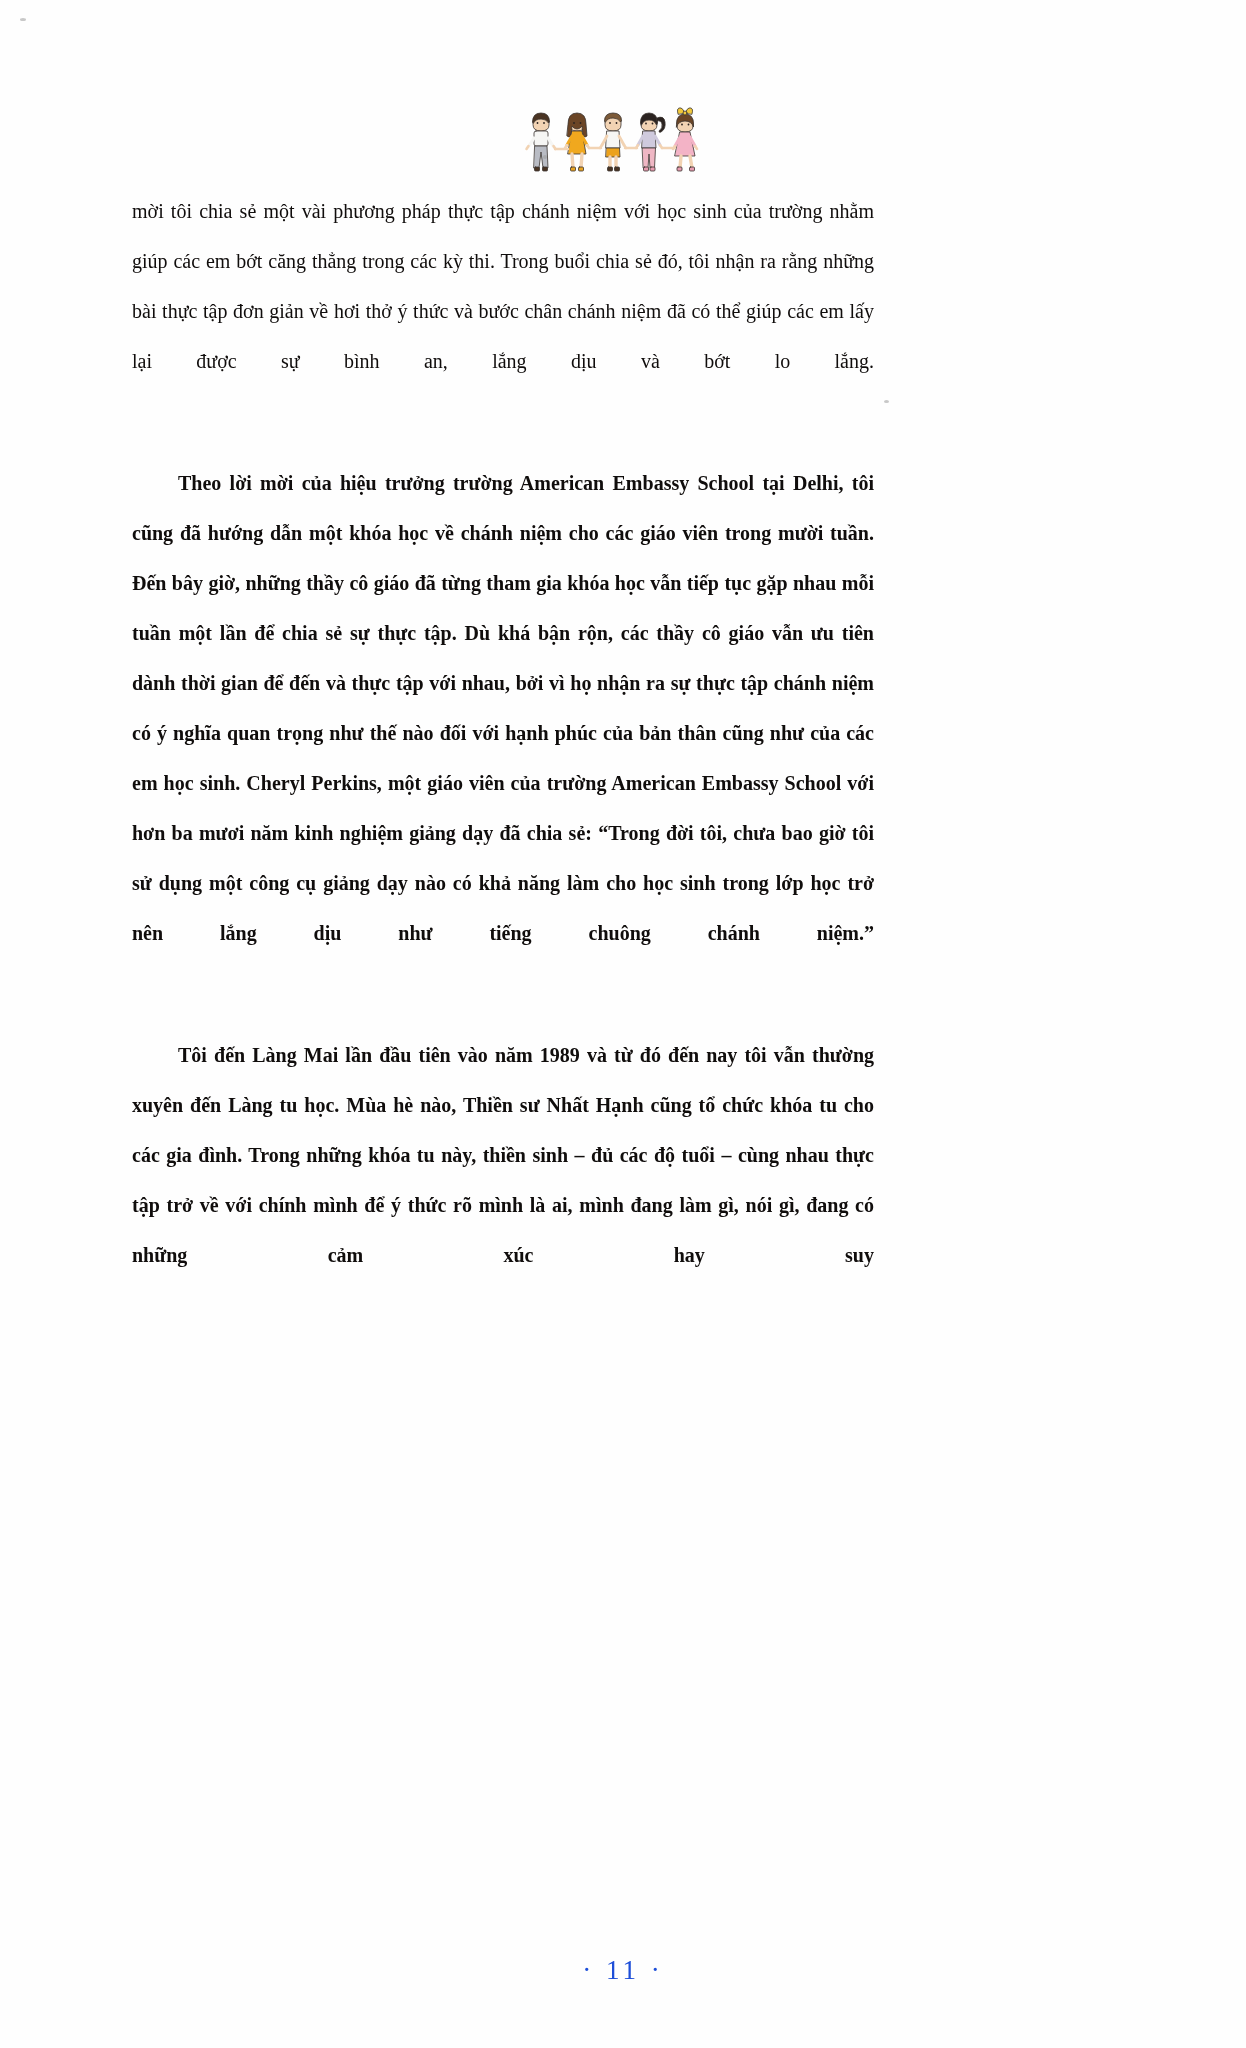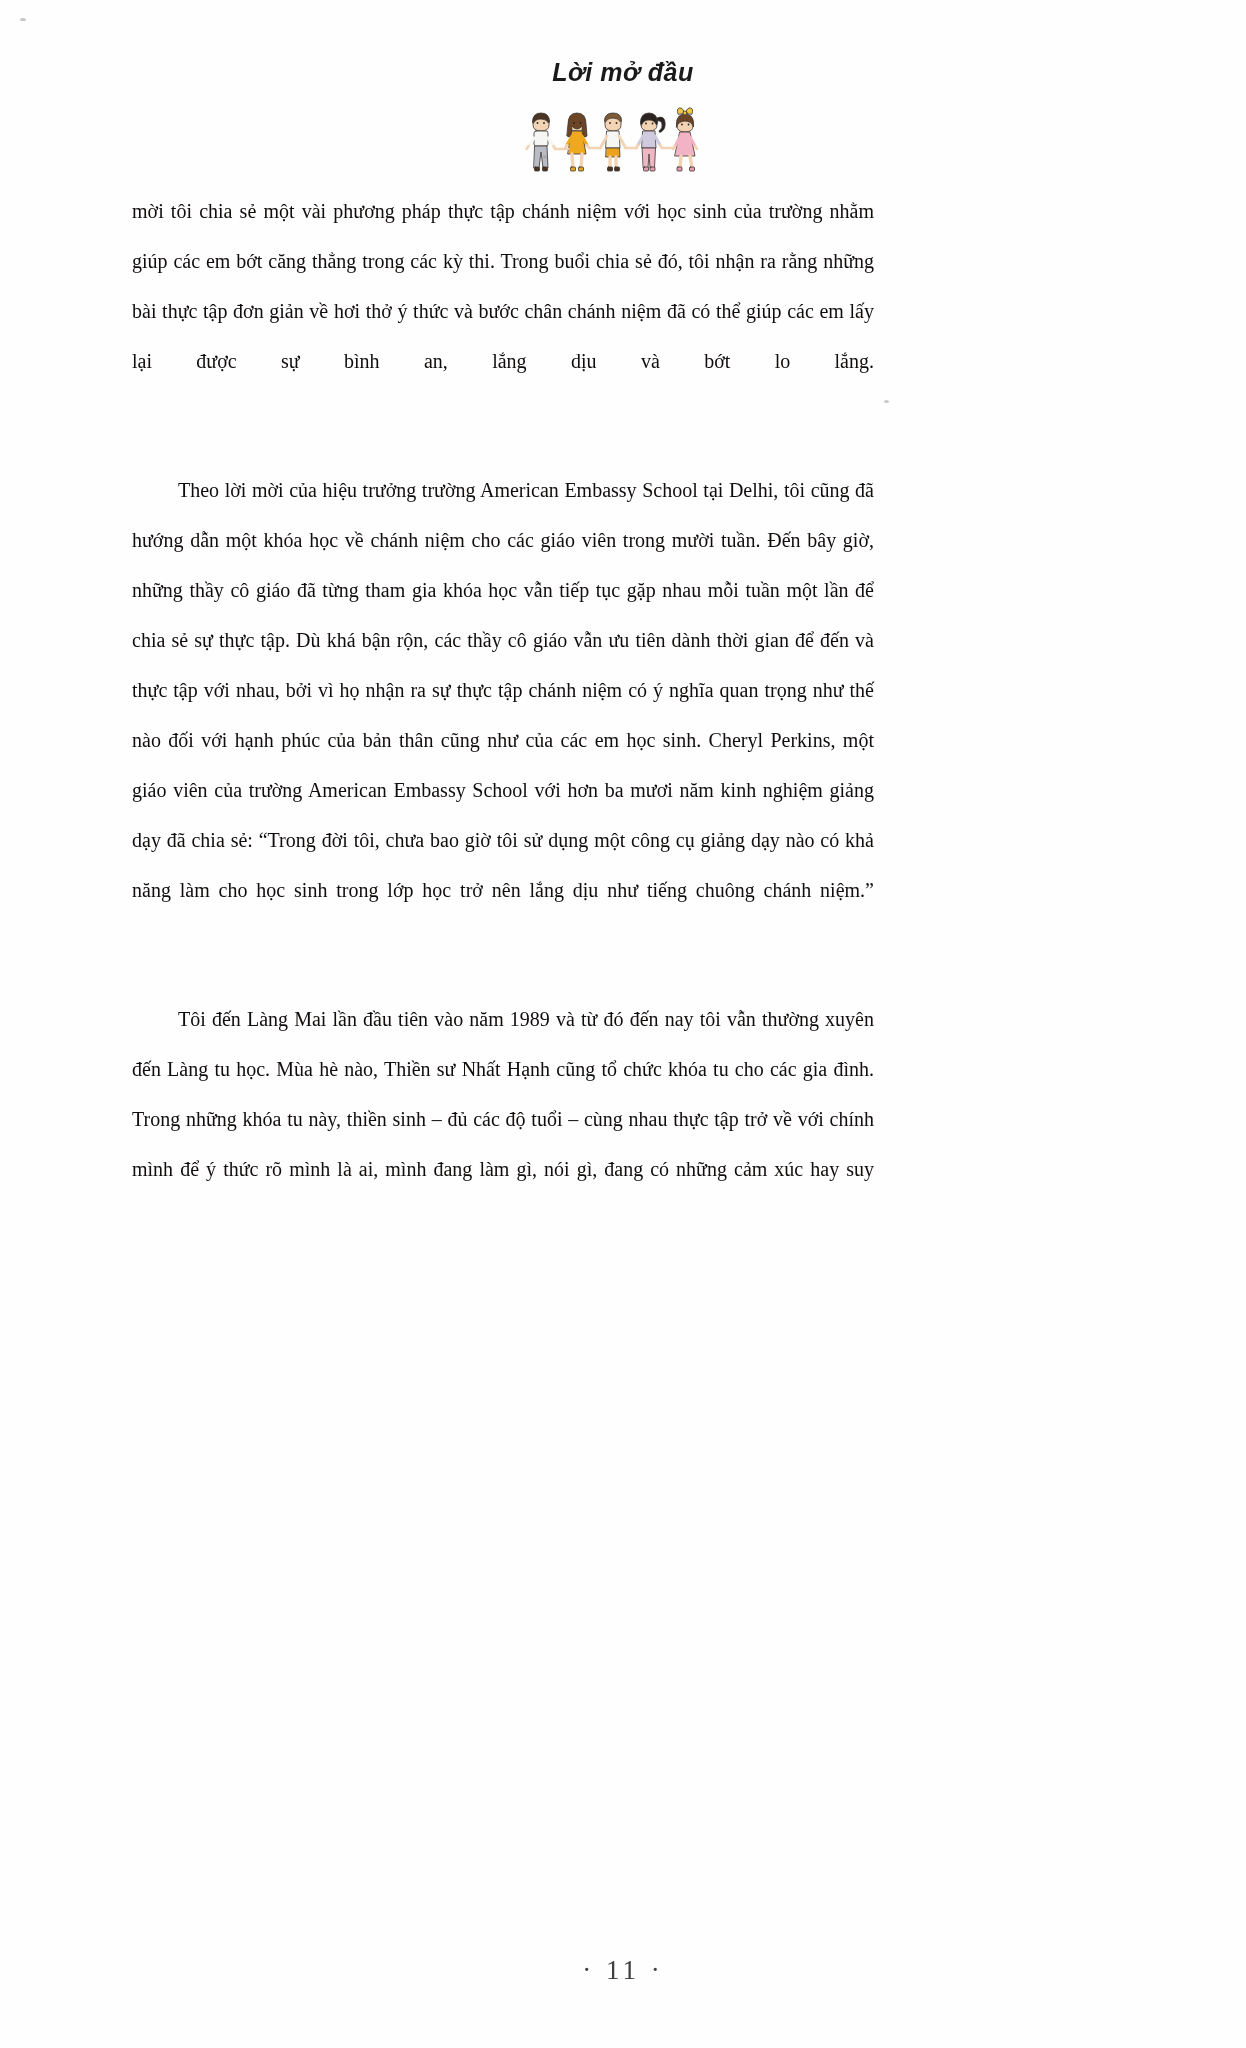--- a/index.html
+++ b/index.html
@@ -59,21 +59,21 @@
 
   p.para {
     margin: 0 0 0 0;
     font-size: 20px;
     line-height: 50px;
     text-align: justify;
     text-align-last: left;
     color: #100d0c;
     word-spacing: 0.3px;
   }
-  p.para + p.para { margin-top: 29px; }
+  p.para + p.para { margin-top: 22px; font-weight: bold; }
   p.indent { text-indent: 46px; }
 
   
   p.para::after {
     content: "";
     display: inline-block;
     width: 100%;
   }
 
   
@@ -95,21 +95,20 @@
     background: #9a9a9a;
     border-radius: 50%;
     opacity: .55;
   }
 </style>
 </head>
 <body>
 
 <div class="page">
 
-  <div class="running-head">Lời mở đầu</div>
 
   <div class="ornament">
     <svg width="200" height="78" viewBox="0 0 200 78">
       <g stroke="#3a3330" stroke-width="0.8" stroke-linecap="round">
 
         <g>
           <path d="M10 22 q0 -7 8 -7 q8 0 8 7 l0 3 q0 6 -8 6 q-8 0 -8 -6 z" fill="#f2d3b3"></path>
           <path d="M9.5 22 q0 -9 8.5 -9 q8.5 0 8.5 9 l-1 1 q-2 -4 -7.5 -4 q-5.5 0 -7.5 4 z" fill="#4a3423"></path>
           <circle cx="14.5" cy="23" r="0.9" fill="#2b2320" stroke="none"></circle>
           <circle cx="21" cy="23" r="0.9" fill="#2b2320" stroke="none"></circle>
@@ -181,19 +180,19 @@
       </g>
     </svg>
   </div>
 
   <div class="column">
     <p class="para">mời tôi chia sẻ một vài phương pháp thực tập chánh niệm với học sinh của trường nhằm giúp các em bớt căng thẳng trong các kỳ thi. Trong buổi chia sẻ đó, tôi nhận ra rằng những bài thực tập đơn giản về hơi thở ý thức và bước chân chánh niệm đã có thể giúp các em lấy lại được sự bình an, lắng dịu và bớt lo lắng.</p>
     <p class="para indent">Theo lời mời của hiệu trưởng trường American Embassy School tại Delhi, tôi cũng đã hướng dẫn một khóa học về chánh niệm cho các giáo viên trong mười tuần. Đến bây giờ, những thầy cô giáo đã từng tham gia khóa học vẫn tiếp tục gặp nhau mỗi tuần một lần để chia sẻ sự thực tập. Dù khá bận rộn, các thầy cô giáo vẫn ưu tiên dành thời gian để đến và thực tập với nhau, bởi vì họ nhận ra sự thực tập chánh niệm có ý nghĩa quan trọng như thế nào đối với hạnh phúc của bản thân cũng như của các em học sinh. Cheryl Perkins, một giáo viên của trường American Embassy School với hơn ba mươi năm kinh nghiệm giảng dạy đã chia sẻ: “Trong đời tôi, chưa bao giờ tôi sử dụng một công cụ giảng dạy nào có khả năng làm cho học sinh trong lớp học trở nên lắng dịu như tiếng chuông chánh niệm.”</p>
     <p class="para indent">Tôi đến Làng Mai lần đầu tiên vào năm 1989 và từ đó đến nay tôi vẫn thường xuyên đến Làng tu học. Mùa hè nào, Thiền sư Nhất Hạnh cũng tổ chức khóa tu cho các gia đình. Trong những khóa tu này, thiền sinh – đủ các độ tuổi – cùng nhau thực tập trở về với chính mình để ý thức rõ mình là ai, mình đang làm gì, nói gì, đang có những cảm xúc hay suy</p>
   </div>
 
-  <div class="folio" style="color: #404040;">· 11 ·</div>
+  <div class="folio" style="color: #1d4ed8;">· 11 ·</div>
 
   <div class="speck" style="left:884px; top:400px; width:5px; height:3px;"></div>
   <div class="speck" style="left:20px; top:18px; width:6px; height:3px;"></div>
   <div class="speck" style="left:543px; top:155px; width:4px; height:4px;"></div>
 
 </div>
 
 </body></html>

